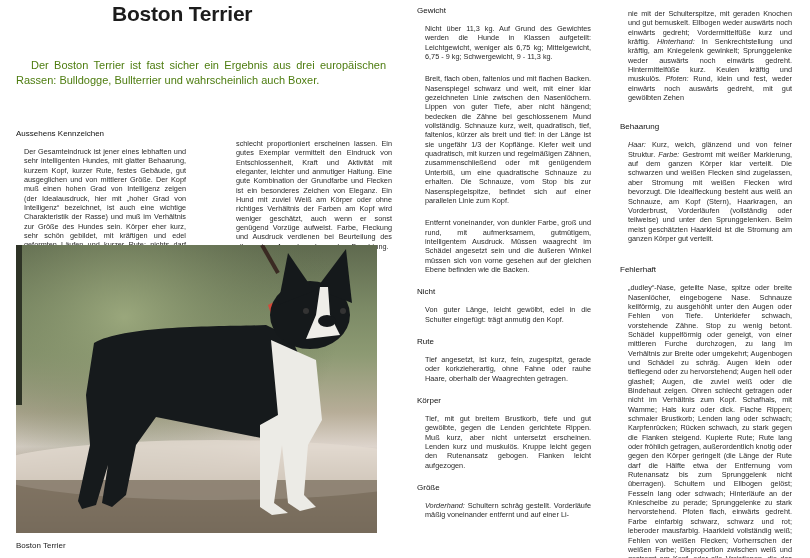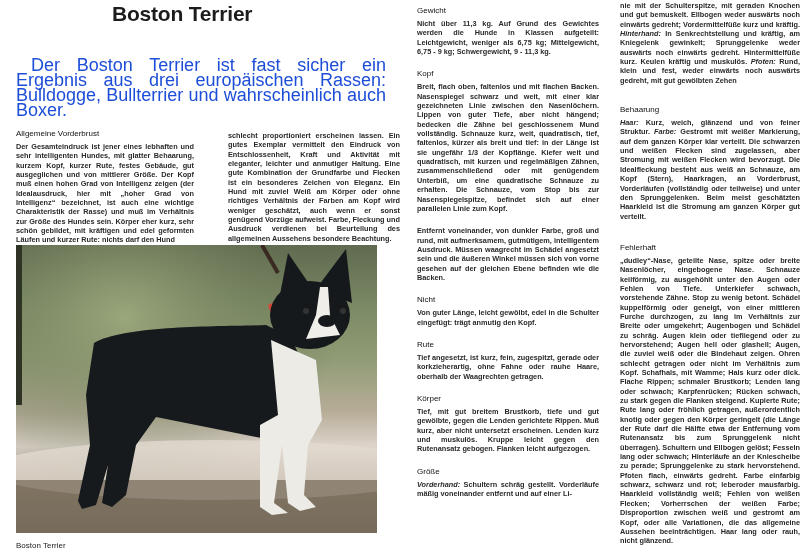--- a/index.html
+++ b/index.html
@@ -1,41 +1,41 @@
 <!DOCTYPE html>
 <html><head>
   <meta charset="utf-8">
   <style>
     html, body { margin:0; padding:0; background:#ffffff; }
     body { width:810px; height:558px; position:relative; overflow:hidden; font-family:"Liberation Sans", sans-serif; color:#1a1a1a; }
     .title { position:absolute; left:112px; top:2px; font-size:21px; font-weight:bold; letter-spacing:-0.2px; color:#1c1c1c; }
-    .lead { position:absolute; left:16px; top:58px; width:370px; font-size:18px; line-height:15px; text-align:justify; color:#1d4ed8; text-indent:15px; }
+    .lead { position:absolute; left:16px; top:58px; width:370px; font-size:11px; line-height:15px; text-align:justify; color:#4d7c0f; text-indent:15px; }
     .h { font-size:8px; font-weight:normal; color:#111; margin:0 0 3px 0; line-height:10px; }
-    .p { font-size:7.3px; line-height:9.35px; text-align:justify; color:#2a2a2a; margin:0; hyphens:manual;font-weight:bold; }
+    .p { font-size:7.3px; line-height:9.35px; text-align:justify; color:#2a2a2a; margin:8px; hyphens:manual; }
     .p i { font-style:italic; }
     .col { position:absolute; }
     .c1 { left:16px; top:129px; width:178px; }
     .c2 { left:228px; top:131px; width:172px; }
     .c3 { left:417px; top:6px; width:182px; }
     .c4 { left:620px; top:1px; width:180px; }
     .sec { margin-bottom:13px; }
     .photo { position:absolute; left:16px; top:245px; width:361px; height:288px; overflow:hidden;
       background: linear-gradient(180deg, #5f6a4f 0%, #7c8a66 22%, #8d9a73 38%, #b7ad98 58%, #ddd4cc 70%, #948672 82%, #6e6354 100%); }
     .caption { position:absolute; left:16px; top:541px; font-size:8px; color:#222; }
   </style>
 </head>
 <body>
 
 <h1 class="title" style="margin:0;">Boston Terrier</h1>
 
 <p class="lead" style="margin:0;">Der Boston Terrier ist fast sicher ein Ergebnis aus drei europäischen Rassen: Bulldogge, Bullterrier und wahrscheinlich auch Boxer.</p>
 
 <div class="col c1">
   <div class="sec">
-    <div class="h">Allgemeine Vorderbrust</div>
+    <div class="h">Aussehens Kennzeichen</div>
     <p class="p">Der Gesamteindruck ist jener eines lebhaften und sehr intelligenten Hundes, mit glatter Behaarung, kurzem Kopf, kurzer Rute, festes Gebäude, gut ausgeglichen und von mittlerer Größe. Der Kopf muß einen hohen Grad von Intelligenz zeigen (der Idealausdruck, hier mit „hoher Grad von Intelligenz“ bezeichnet, ist auch eine wichtige Charakteristik der Rasse) und muß im Verhältnis zur Größe des Hundes sein. Körper eher kurz, sehr schön gebildet, mit kräftigen und edel geformten Läufen und kurzer Rute: nichts darf den Hund</p>
   </div>
 </div>
 
 <div class="col c2">
   <p class="p">schlecht proportioniert erscheinen lassen. Ein gutes Exemplar vermittelt den Eindruck von Entschlossenheit, Kraft und Aktivität mit eleganter, leichter und anmutiger Haltung. Eine gute Kombination der Grundfarbe und Flecken ist ein besonderes Zeichen von Eleganz. Ein Hund mit zuviel Weiß am Körper oder ohne richtiges Verhältnis der Farben am Kopf wird weniger geschätzt, auch wenn er sonst genügend Vorzüge aufweist. Farbe, Fleckung und Ausdruck verdienen bei Beurteilung des allgemeinen Aussehens besondere Beachtung.</p>
 </div>
 
 <div class="photo" title="Boston Terrier stehend, seitlich fotografiert">
   <svg width="361" height="288" viewBox="0 0 361 288">
@@ -70,21 +70,20 @@
   </svg>
 </div>
 <div class="caption">Boston Terrier</div>
 
 <div class="col c3">
   <div class="sec">
     <div class="h">Gewicht</div>
     <p class="p">Nicht über 11,3 kg. Auf Grund des Gewichtes werden die Hunde in Klassen aufgeteilt: Leichtgewicht, weniger als 6,75 kg; Mittelgewicht, 6,75 - 9 kg; Schwergewicht, 9 - 11,3 kg.</p>
   </div>
   <div class="sec">
-    <div class="h">Kopf</div>
     <p class="p">Breit, flach oben, faltenlos und mit flachen Backen. Nasenspiegel schwarz und weit, mit einer klar gezeichneten Linie zwischen den Nasenlöchern. Lippen von guter Tiefe, aber nicht hängend; bedecken die Zähne bei geschlossenem Mund vollständig. Schnauze kurz, weit, quadratisch, tief, faltenlos, kürzer als breit und tief: in der Länge ist sie ungefähr 1/3 der Kopflänge. Kiefer weit und quadratisch, mit kurzen und regelmäßigen Zähnen, zusammenschließend oder mit genügendem Unterbiß, um eine quadratische Schnauze zu erhalten. Die Schnauze, vom Stop bis zur Nasenspiegelspitze, befindet sich auf einer parallelen Linie zum Kopf.</p>
   </div>
   <div class="sec">
     <p class="p">Entfernt voneinander, von dunkler Farbe, groß und rund, mit aufmerksamem, gutmütigem, intelligentem Ausdruck. Müssen waagrecht im Schädel angesetzt sein und die äußeren Winkel müssen sich von vorne gesehen auf der gleichen Ebene befinden wie die Backen.</p>
   </div>
   <div class="sec">
     <div class="h">Nicht</div>
     <p class="p">Von guter Länge, leicht gewölbt, edel in die Schulter eingefügt: trägt anmutig den Kopf.</p>
   </div>
   <div class="sec">

